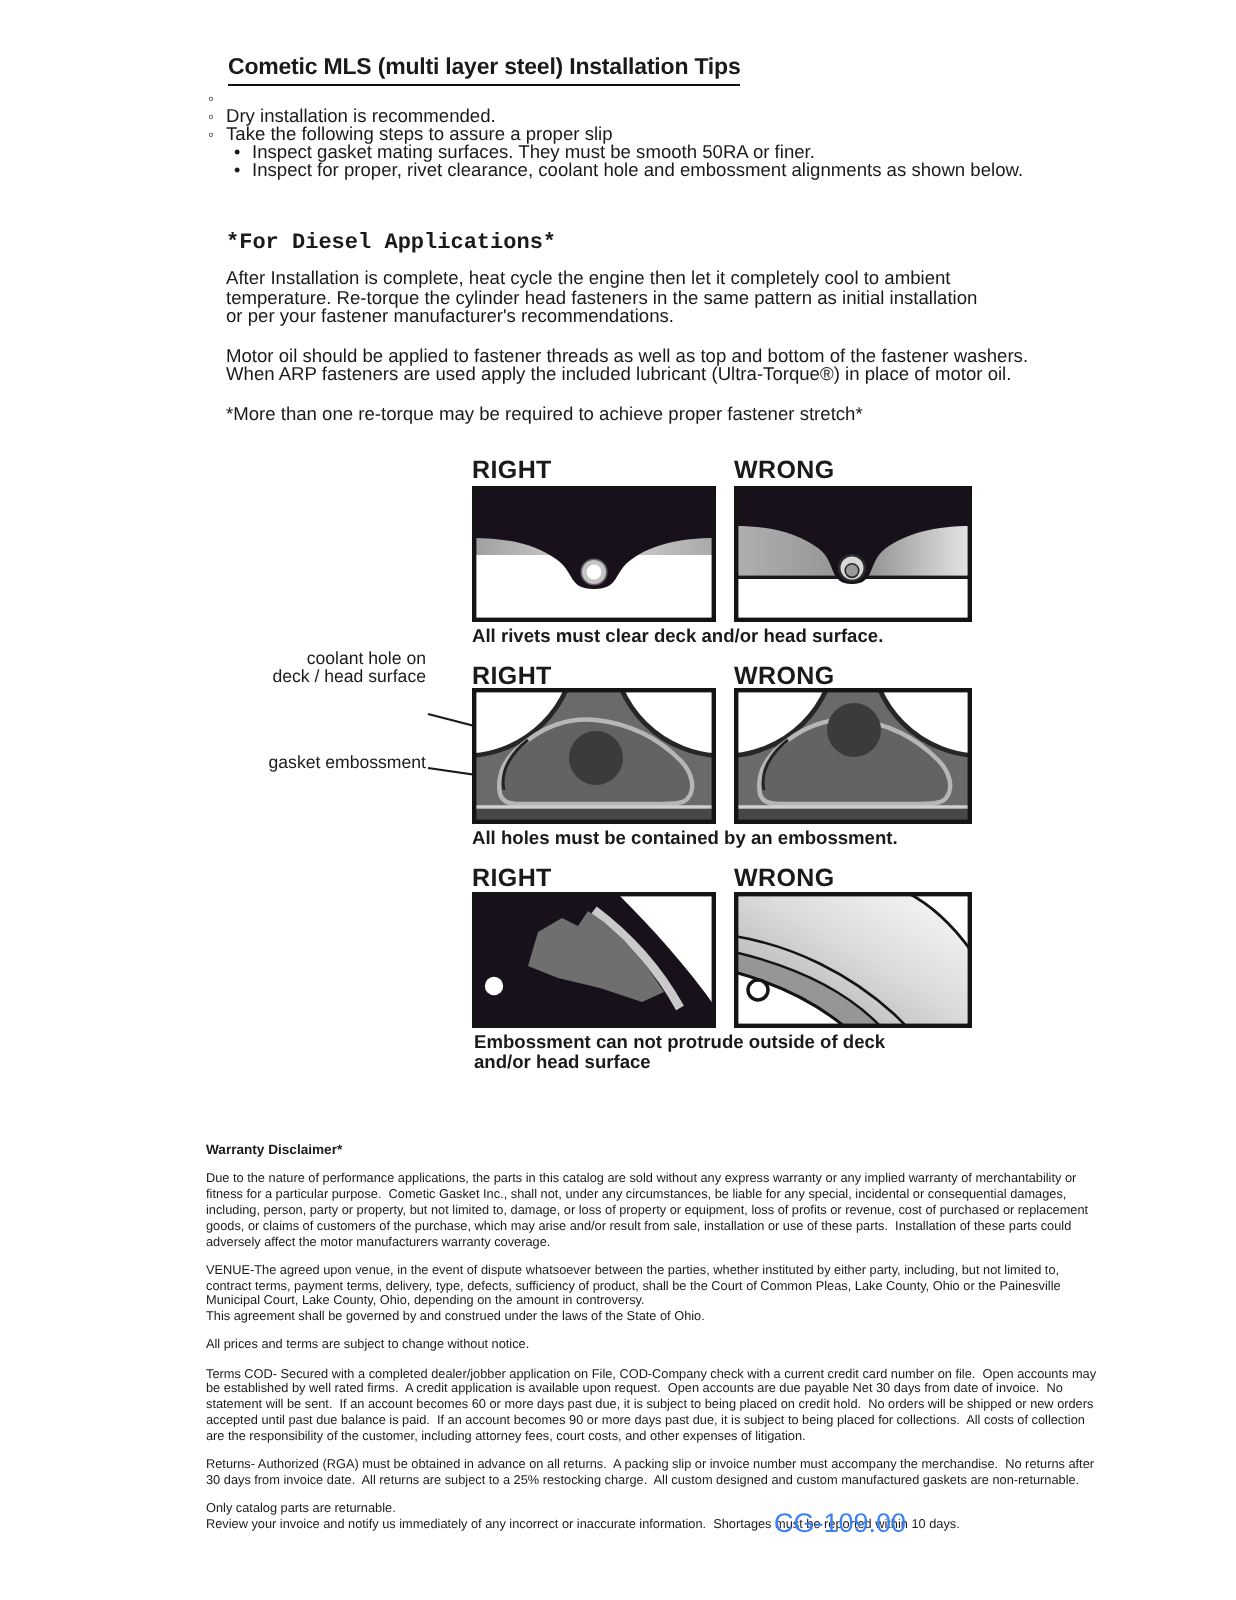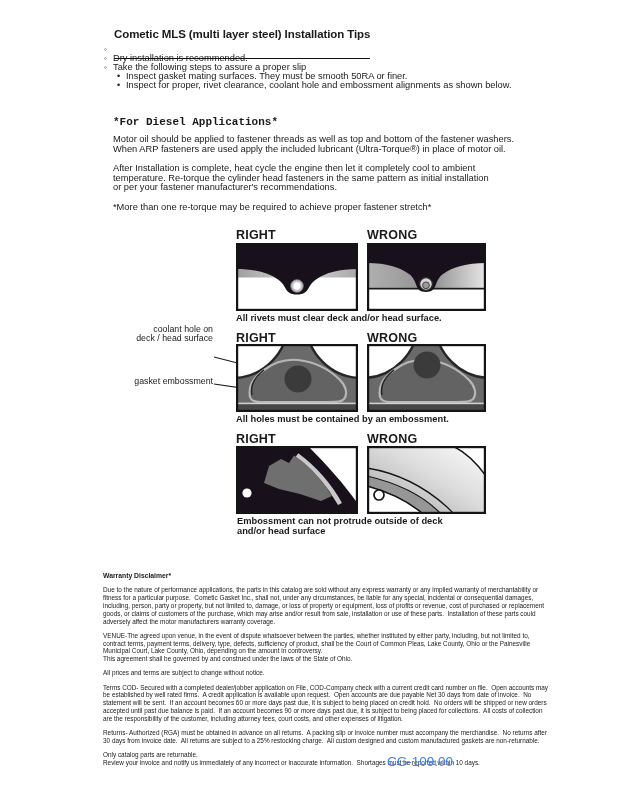--- a/index.html
+++ b/index.html
@@ -1,20 +1,20 @@
 <!DOCTYPE html>
 <html><head>
 <meta charset="utf-8">
 <style>
   html,body{margin:0;padding:0;background:#ffffff;}
   .page{position:relative;width:618px;height:800px;background:#ffffff;overflow:hidden;
         font-family:"Liberation Sans", sans-serif;color:#1a1a1a;}
   .abs{position:absolute;}
   .title{font-size:11.5px;font-weight:700;letter-spacing:-0.1px;
-         border-bottom:1.6px solid #111;padding-bottom:18px;display:inline-block;}
+         border-bottom:1.6px solid #111;padding-bottom:2px;display:inline-block;}
   .bullets{font-size:9.3px;line-height:9.1px;}
   .brow{display:flex;}
   .bmark{width:9px;flex:0 0 9px;font-size:8.5px;}
   .sub .bmark{font-size:9px;}
   .sub{padding-left:13px;}
   .dheading{font-size:11px;font-weight:700;margin:0 0 7px 0;font-family:Liberation Mono, monospace;}
   .dpara{font-size:9.3px;line-height:9.7px;white-space:pre;margin:0 0 9.5px 0;}
   .rwlabel{font-size:12.5px;font-weight:700;text-align:left;letter-spacing:0.2px;}
   .cap{font-size:9.3px;font-weight:700;white-space:pre;line-height:9.8px;}
   .annot{font-size:8.8px;line-height:9.4px;text-align:right;white-space:pre;}
@@ -50,25 +50,25 @@
       <span>Inspect gasket mating surfaces.  They must be smooth 50RA or finer.</span>
     </div>
     <div class="brow sub">
       <span class="bmark">•</span>
       <span>Inspect for proper, rivet clearance, coolant hole and embossment alignments as shown below.</span>
     </div>
   </div>
 
   <div class="abs" style="left:113px;top:116px;width:430px;">
     <div class="dheading">*For Diesel Applications*</div>
-    <p class="dpara">Motor oil should be applied to fastener threads as well as top and bottom of the fastener washers.
-When ARP fasteners are used apply the included lubricant (Ultra-Torque®) in place of motor oil.</p>
     <p class="dpara">After Installation is complete, heat cycle the engine then let it completely cool to ambient
 temperature. Re-torque the cylinder head fasteners in the same pattern as initial installation
 or per your fastener manufacturer's recommendations.</p>
+    <p class="dpara">Motor oil should be applied to fastener threads as well as top and bottom of the fastener washers.
+When ARP fasteners are used apply the included lubricant (Ultra-Torque®) in place of motor oil.</p>
     <p class="dpara">*More than one re-torque may be required to achieve proper fastener stretch*</p>
   </div>
 
   <div class="abs rwlabel" style="left:236px;top:228px;width:122px;">RIGHT</div>
   <div class="abs rwlabel" style="left:367px;top:228px;width:119px;">WRONG</div>
 
   <div class="abs panel" style="left:236px;top:243px;">
     <svg width="122" height="68" viewBox="0 0 122 68">
       <defs>
           <linearGradient id="gA" x1="0" y1="0" x2="1" y2="0">

